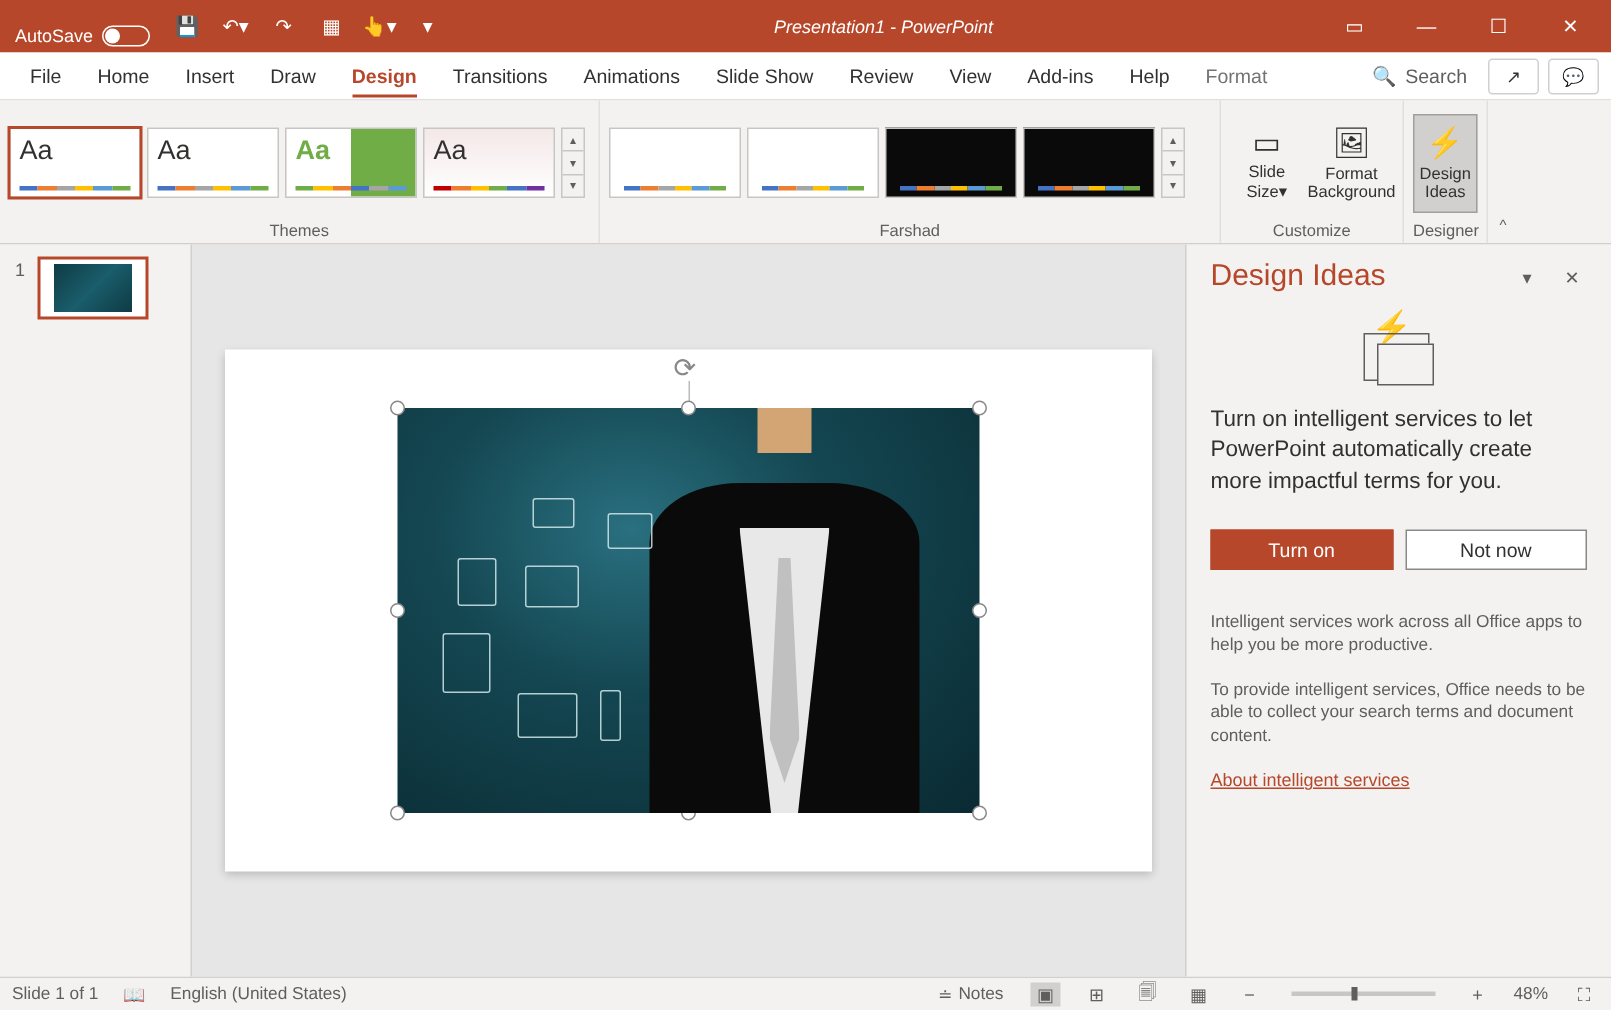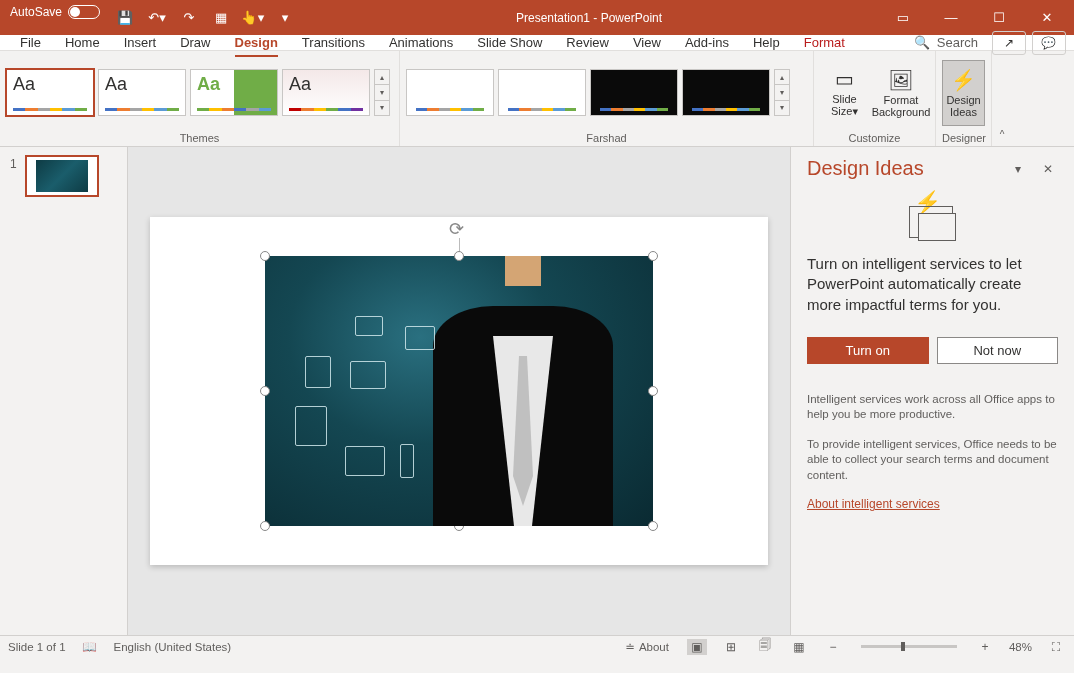--- a/index.html
+++ b/index.html
@@ -1,35 +1,35 @@
 <!DOCTYPE html>
 <html><head>
 <meta charset="utf-8">
 <style>
 * { margin: 0; padding: 0; box-sizing: border-box; font-family: "Segoe UI", Arial, sans-serif; }
 body { width: 1074px; height: 673px; background: #f3f2f1; overflow: hidden; font-size: 12px; color: #323130; }
 
 
 .titlebar { height: 35px; background: #b7472a; display: flex; align-items: center; color: #fff; padding: 0 4px; }
-.titlebar .left { display: flex; align-items: flex-start; gap: 6px; }
-.titlebar .center { flex: 1; text-align: center; font-size: 12px; }
+.titlebar .left { display: flex; align-items: flex-end; gap: 6px; }
+.titlebar .center { flex: 1; text-align: center; font-size: 12px; font-style: italic; }
 .titlebar .right { display: flex; align-items: center; gap: 2px; }
 .autosave-toggle { display: flex; align-items: center; gap: 6px; font-size: 12px; padding: 0 6px; }
 .toggle-off { width: 32px; height: 14px; border: 1px solid #fff; border-radius: 7px; position: relative; }
 .toggle-off::after { content: ""; position: absolute; left: 1px; top: 1px; width: 10px; height: 10px; background: #fff; border-radius: 50%; }
 .tb-icon { width: 26px; height: 26px; display: flex; align-items: center; justify-content: center; cursor: pointer; font-size: 13px; }
 .tb-icon.wide { width: 46px; height: 35px; }
 .user-badge { background: #9a3c23; padding: 0 20px; height: 35px; display: flex; align-items: center; font-size: 13px; margin-right: 4px; }
 
 
-.ribbon-tabs { height: 16px; background: #fff; border-bottom: 1px solid #e1dfdd; display: flex; align-items: center; padding: 0 8px; }
+.ribbon-tabs { height: 32px; background: #fff; border-bottom: 1px solid #e1dfdd; display: flex; align-items: center; padding: 0 8px; }
 .ribbon-tabs .tab { padding: 0 12px; height: 32px; display: flex; align-items: center; cursor: pointer; font-size: 13px; color: #323130; }
 .ribbon-tabs .tab.active { color: #b7472a; font-weight: 600; position: relative; }
 .ribbon-tabs .tab.active::after { content: ""; position: absolute; bottom: 2px; left: 12px; right: 12px; height: 2px; background: #b7472a; }
-.ribbon-tabs .tab.format { color: #b91c1c; }
+.ribbon-tabs .tab.format { color: #737373; }
 .ribbon-tabs .spacer { flex: 1; }
 .search-box { display: flex; align-items: center; gap: 6px; padding: 0 8px; color: #605e5c; cursor: text; font-size: 13px; }
 .rt-icon { width: 34px; height: 24px; display: flex; align-items: center; justify-content: center; border: 1px solid #d2d0ce; border-radius: 3px; margin-left: 6px; cursor: pointer; }
 
 
 .ribbon { height: 96px; background: #f3f2f1; border-bottom: 1px solid #d2d0ce; display: flex; }
 .ribbon-group { display: flex; flex-direction: column; border-right: 1px solid #e1dfdd; padding: 4px 6px 0; }
 .ribbon-group .items { display: flex; align-items: center; flex: 1; gap: 4px; }
 .ribbon-group .label { text-align: center; font-size: 11px; color: #605e5c; padding: 2px 0; }
 .theme-thumb { width: 88px; height: 47px; border: 1px solid #c8c6c4; background: #fff; cursor: pointer; position: relative; display: flex; flex-direction: column; justify-content: space-between; padding: 4px 6px; }
@@ -345,21 +345,21 @@
   </div>
 </div>
 
 <div class="statusbar">
   <span>Slide 1 of 1</span>
   <span class="sb-icon">📖</span>
   <span>English (United States)</span>
   <div class="spacer"></div>
   <div class="sb-btn">
     <span>≐</span>
-    <span>About</span>
+    <span>Notes</span>
   </div>
   <span class="sb-icon active">▣</span>
   <span class="sb-icon">⊞</span>
   <span class="sb-icon">🗐</span>
   <span class="sb-icon">▦</span>
   <span class="sb-icon">−</span>
   <div class="zoom-slider">
       <div class="thumb"></div>
     </div>
   <span class="sb-icon">+</span>

